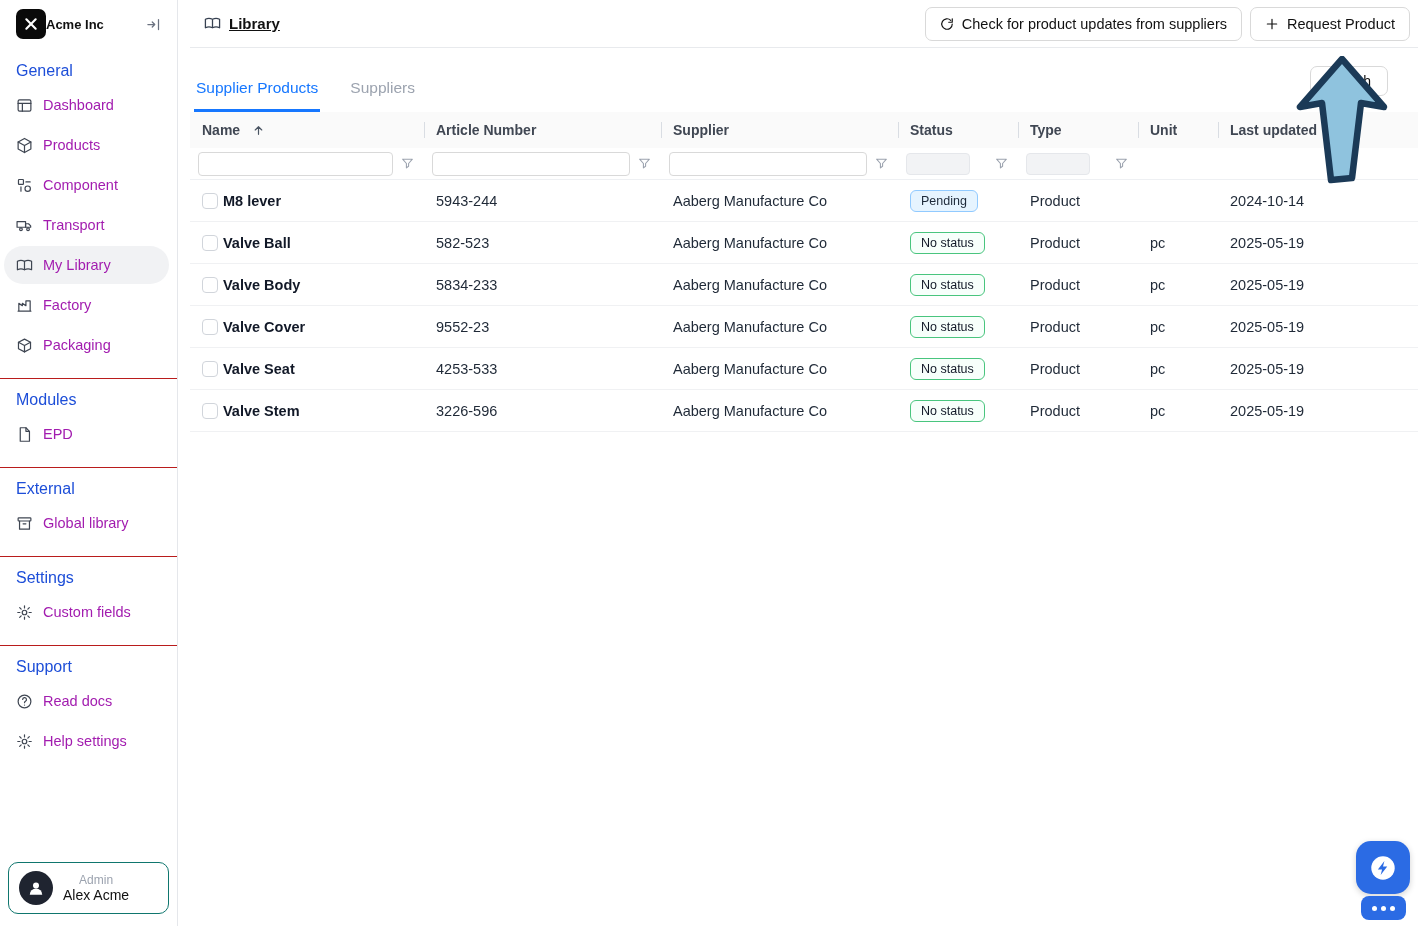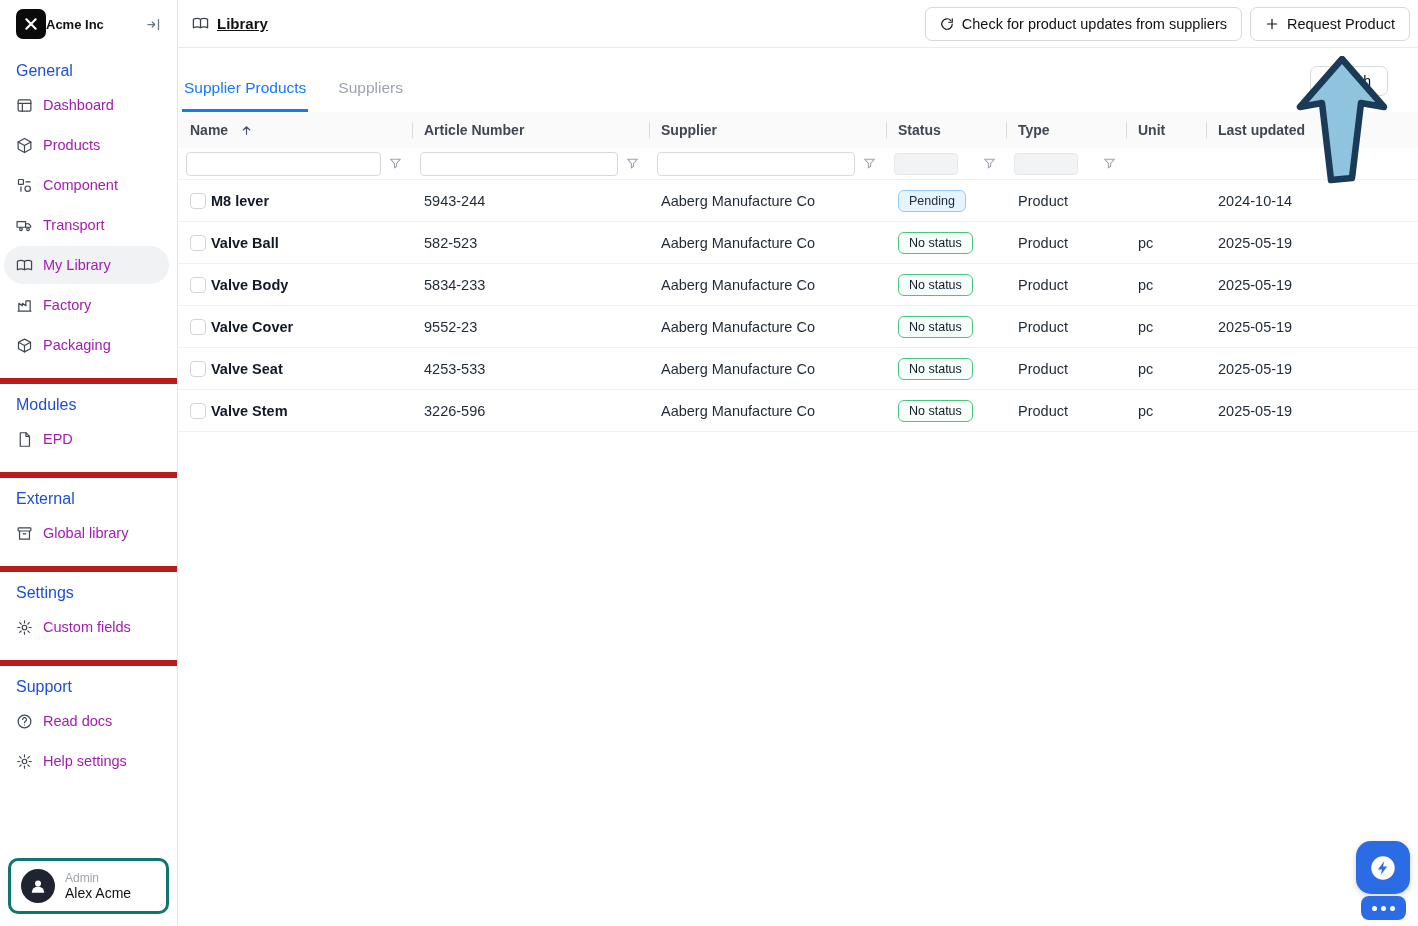--- a/index.html
+++ b/index.html
@@ -13,38 +13,38 @@
   .sidebar { width:178px; flex:0 0 178px; height:100%; border-right:1px solid #e5e7eb;
     background:#fff; display:flex; flex-direction:column; position:relative; }
   .sidebar-top { height:48px; display:flex; align-items:center; gap:0; padding:0 16px; }
   .logo-box { width:30px; height:30px; background:#0a0a0a; border-radius:7px; display:flex;
     align-items:center; justify-content:center; flex:0 0 auto; cursor:pointer; }
   .company-name { font-size:13px; font-weight:600; color:#111; flex:1; }
   .collapse-icon { color:#6b7280; display:flex; cursor:pointer; }
 
   .sidebar-nav { flex:1; overflow:hidden; padding-top:2px; }
   .nav-section { padding:4px 0 8px; }
-  .nav-section.bordered { border-top:6px solid #b91c1c; margin-top:4px; }
+  .nav-section.bordered { border-top:1px solid #b91c1c; margin-top:4px; }
   .nav-section-label { font-size:16px; color:#1d4ed8; padding:8px 16px 6px; }
   .nav-item { display:flex; align-items:center; gap:10px; height:38px; padding:0 12px;
     margin:0 8px 2px 4px; border-radius:19px; cursor:pointer; color:#a21caf; }
   .nav-item.active { background:#f1f2f4; }
   .nav-icon { display:flex; color:#3f4652; }
   .nav-label { font-size:14.5px; }
 
-  .user-card { position:absolute; left:8px; right:8px; bottom:12px; border:3px solid #0f766e;
+  .user-card { position:absolute; left:8px; right:8px; bottom:12px; border:1px solid #0f766e;
     border-radius:10px; padding:8px 10px; display:flex; align-items:center; gap:10px;
-    background:#fff; cursor:pointer; }
+    background:#fff; cursor:pointer;text-align:center; }
   .avatar { width:34px; height:34px; border-radius:50%; background:#1f2430; display:flex;
     align-items:center; justify-content:center; flex:0 0 auto; }
   .user-role { font-size:12px; color:#9ca3af; }
   .user-name { font-size:14px; color:#111; }
 
   
-  .main { flex:1; display:flex; flex-direction:column; position:relative; }
+  .main { flex:1; display:flex; flex-direction:column; position:relative;margin-left:12px; }
   .topbar { height:48px; border-bottom:1px solid #e8eaed; display:flex; align-items:center;
     justify-content:space-between; padding:0 8px 0 14px; }
   .title-wrap { display:flex; align-items:center; gap:8px; color:#111; }
   .page-title { font-size:15px; font-weight:700; text-decoration:underline; color:#111; cursor:pointer; }
   .topbar-actions { display:flex; gap:8px; }
   .btn { display:flex; align-items:center; gap:8px; height:34px; padding:0 14px;
     border:1px solid #d9d9d9; border-radius:7px; background:#fff; font-size:14.5px;
     color:#111; cursor:pointer; font-family:inherit; }
 
   .content { flex:1; position:relative; }

